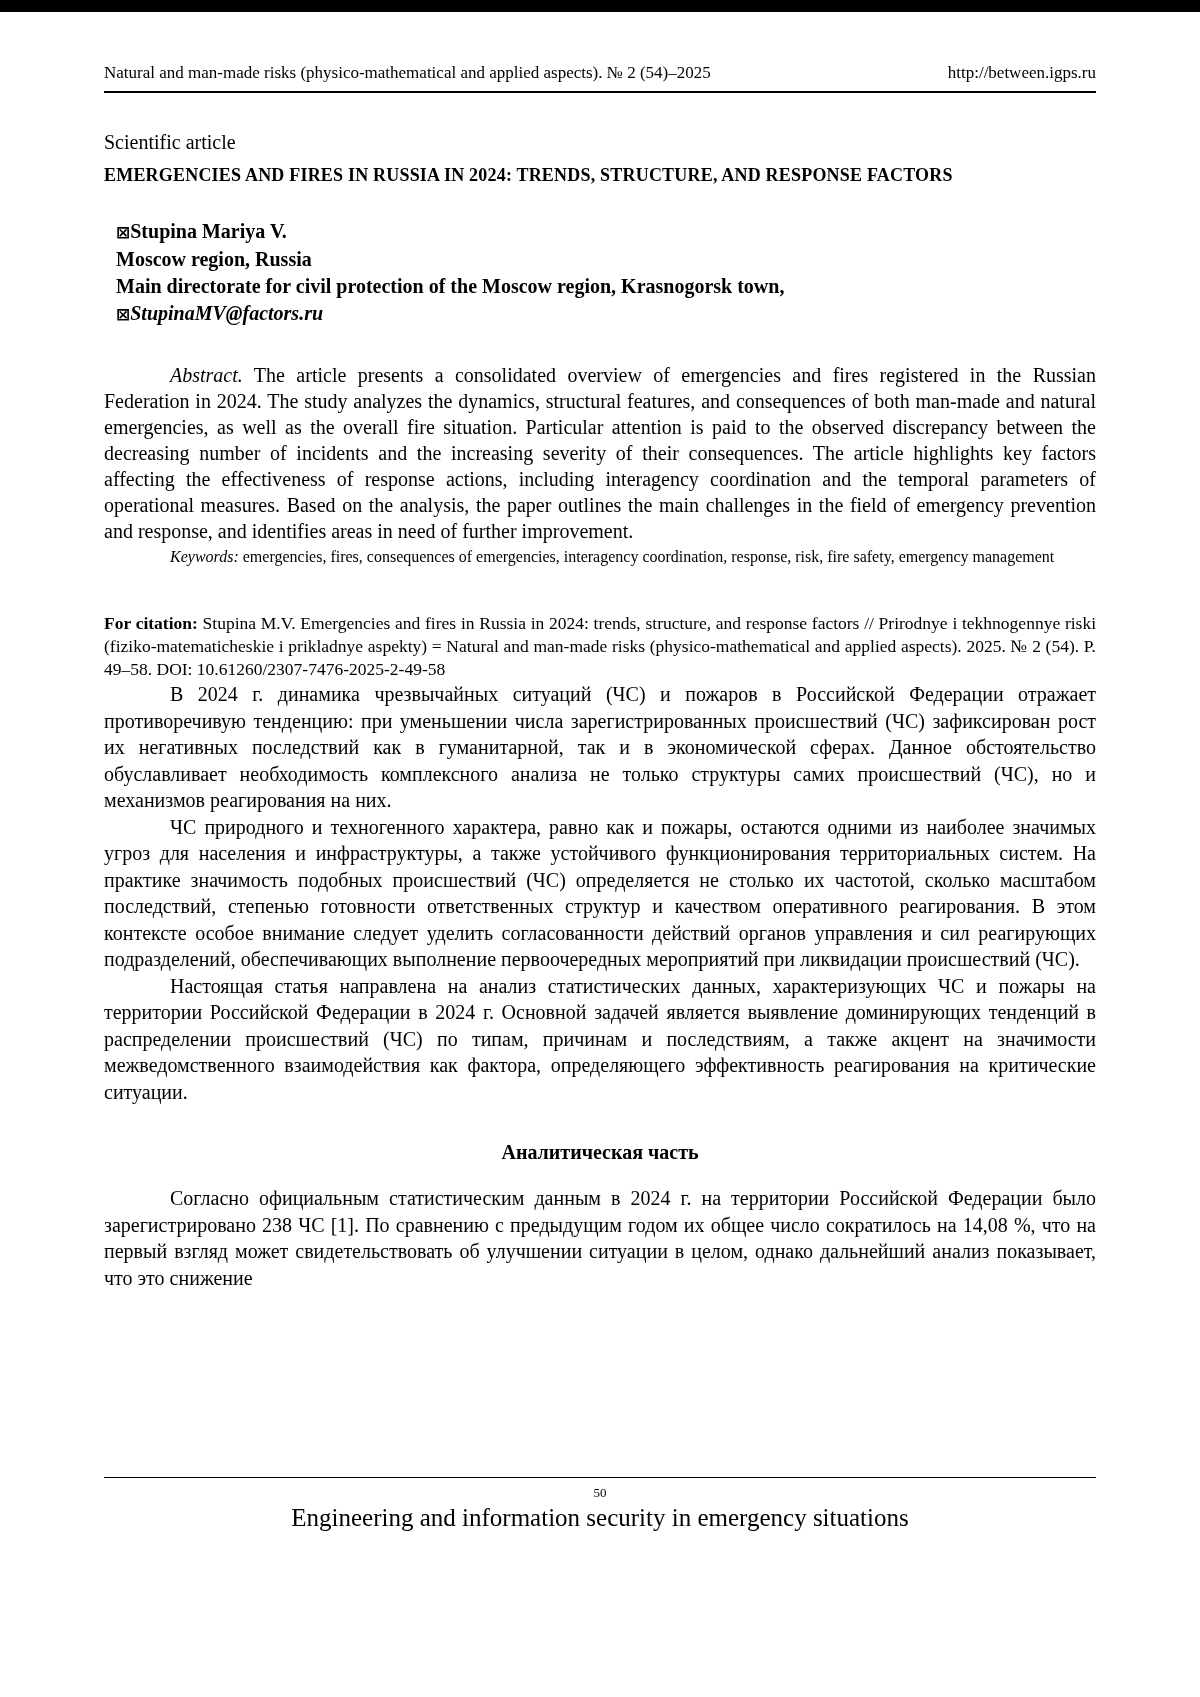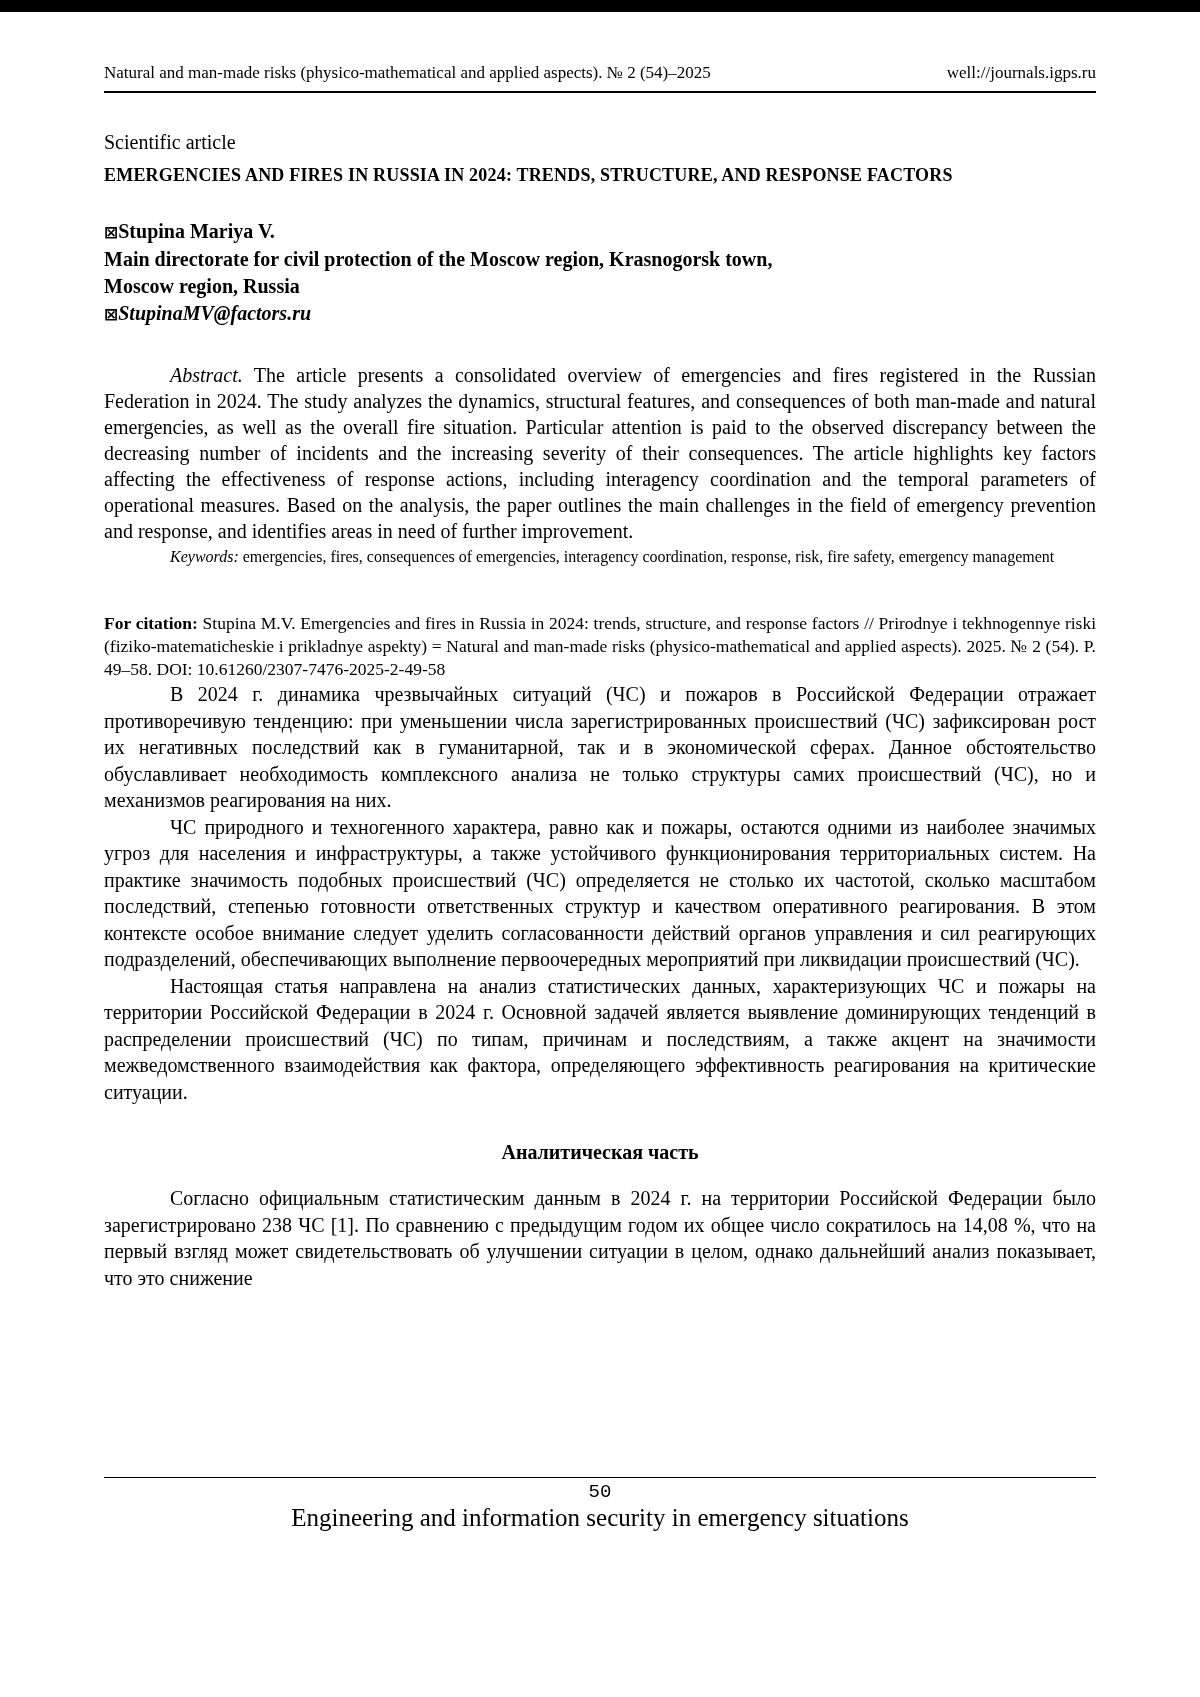--- a/index.html
+++ b/index.html
@@ -21,21 +21,21 @@
   .head-rule { border: none; border-top: 2px solid #000; margin: 8px 0 0 0; }
 
   p { margin: 0; }
 
   .article-type { font-size: 20px; line-height: 26px; margin-top: 36px; }
   .article-title {
     font-size: 18px; font-weight: bold; line-height: 33px;
     margin-top: 4px; letter-spacing: 0.2px;
   }
 
-  .author-block { margin-top: 26px; }
+  .author-block { margin-top: 26px; margin-left: 12px; }
   .author-line, .affil-line { font-size: 20px; font-weight: bold; line-height: 27px; }
   .email-line  { font-size: 20px; font-weight: bold; font-style: italic; line-height: 27px; }
   .env { font-style: normal; font-family: "DejaVu Sans", sans-serif; font-size: 17px; }
 
   .abstract-par {
     margin-top: 34px;
     font-size: 20px; line-height: 26px;
     text-align: justify; text-indent: 66px;
   }
   .keywords-par {
@@ -59,45 +59,45 @@
   .body-par {
     font-size: 20px; line-height: 26.5px;
     text-align: justify; text-indent: 66px;
   }
 
   .footer {
     position: absolute; left: 104px; right: 104px; top: 1477px;
     text-align: center;
   }
   .footer-rule { border: none; border-top: 1.5px solid #000; margin: 0; }
-  .page-number { font-size: 19px; line-height: 25px; margin-top: 2px; font-family: Liberation Mono, monospace; }
+  .page-number { font-size: 13px; line-height: 25px; margin-top: 2px; }
   .footer-caption { font-size: 25px; line-height: 25px; }
 </style>
 </head>
 <body>
 
 <div class="page">
   <div class="top-edge"></div>
 
   <div class="content">
 
     <div class="running-head">
       <span>Natural and man-made risks (physico-mathematical and applied aspects). № 2 (54)–2025</span>
-      <span>well://journals.igps.ru</span>
+      <span>http://between.igps.ru</span>
     </div>
     <hr class="head-rule">
 
     <p class="article-type">Scientific article</p>
 
     <h1 class="article-title" style="margin:4px 0 0 0;">EMERGENCIES AND FIRES IN RUSSIA IN 2024: TRENDS, STRUCTURE, AND RESPONSE FACTORS</h1>
 
     <div class="author-block">
       <p class="author-line"><span class="env">⊠</span><span>Stupina Mariya V.</span></p>
+      <p class="affil-line">Moscow region, Russia</p>
       <p class="affil-line">Main directorate for civil protection of the Moscow region, Krasnogorsk town,</p>
-      <p class="affil-line">Moscow region, Russia</p>
       <p class="email-line"><span class="env">⊠</span><span>StupinaMV@factors.ru</span></p>
     </div>
 
     <p class="abstract-par"><span class="italic">Abstract.</span> <span>The article presents a consolidated overview of emergencies and fires registered in the Russian Federation in 2024. The study analyzes the dynamics, structural features, and consequences of both man-made and natural emergencies, as well as the overall fire situation. Particular attention is paid to the observed discrepancy between the decreasing number of incidents and the increasing severity of their consequences. The article highlights key factors affecting the effectiveness of response actions, including interagency coordination and the temporal parameters of operational measures. Based on the analysis, the paper outlines the main challenges in the field of emergency prevention and response, and identifies areas in need of further improvement.</span></p>
 
     <p class="keywords-par"><span class="italic">Keywords:</span> <span>emergencies, fires, consequences of emergencies, interagency coordination, response, risk, fire safety, emergency management</span></p>
 
     <p class="citation-par"><b>For citation:</b> <span>Stupina M.V. Emergencies and fires in Russia in 2024: trends, structure, and response factors // Prirodnye i tekhnogennye riski (fiziko-matematicheskie i prikladnye aspekty) = Natural and man-made risks (physico-mathematical and applied aspects). 2025. № 2 (54). P. 49–58. DOI: 10.61260/2307-7476-2025-2-49-58</span></p>
 
     <p class="body-par">В 2024 г. динамика чрезвычайных ситуаций (ЧС) и пожаров в Российской Федерации отражает противоречивую тенденцию: при уменьшении числа зарегистрированных происшествий (ЧС) зафиксирован рост их негативных последствий как в гуманитарной, так и в экономической сферах. Данное обстоятельство обуславливает необходимость комплексного анализа не только структуры самих происшествий (ЧС), но и механизмов реагирования на них.</p>

